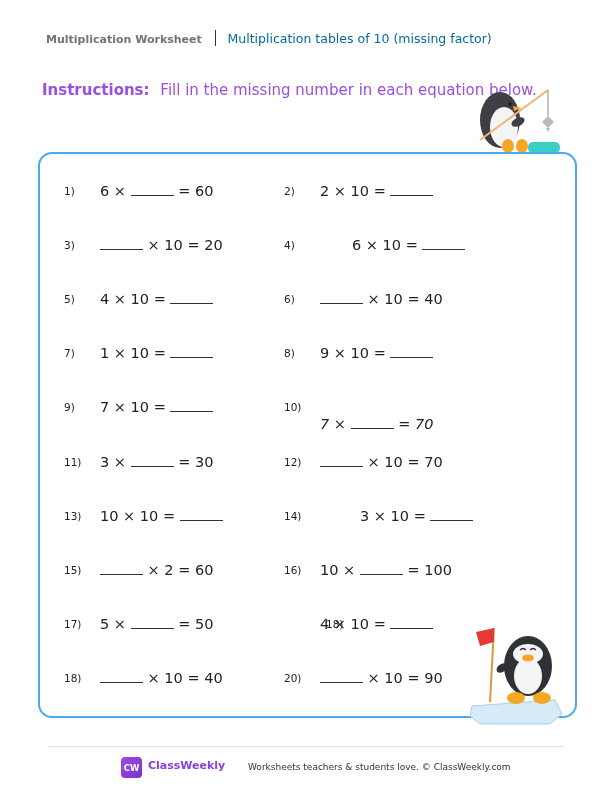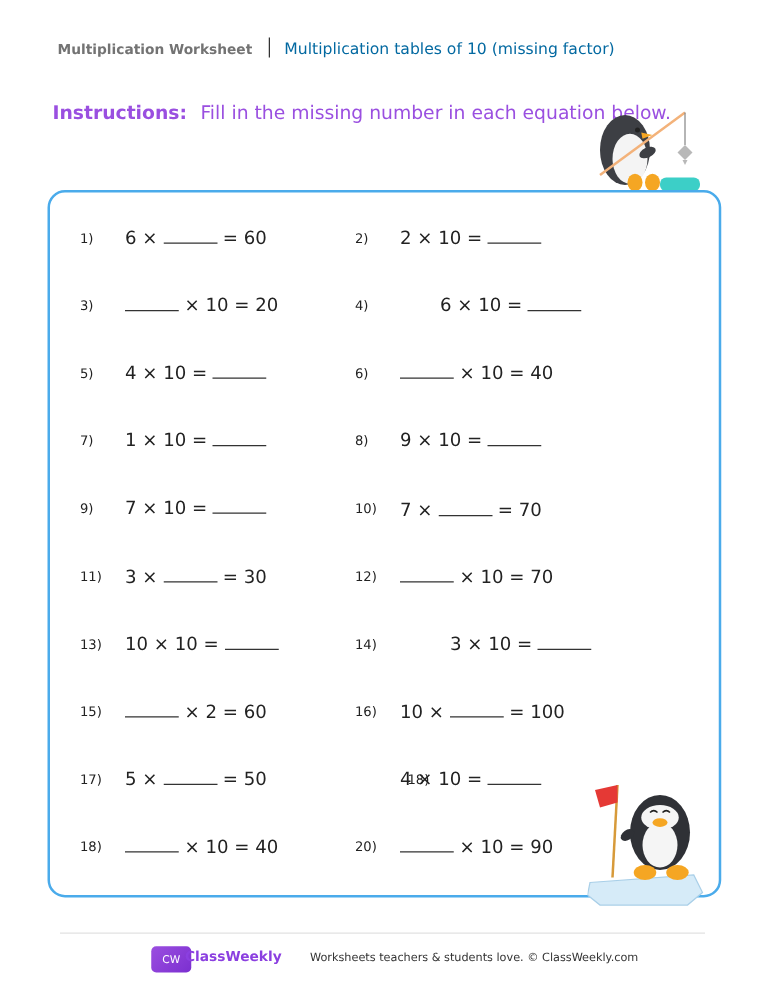--- a/index.html
+++ b/index.html
@@ -10,22 +10,22 @@
   .sep { display:inline-block; width:1.5px; height:16px; background:#333; margin:0 6px 0 8px; vertical-align:-3px; }
   .subtitle { font-size:12.5px; color:#0369a1; }
   .instr { position:absolute; left:42px; top:81px; font-size:15px; color:#9a4fe0; white-space:nowrap; }
   .instr b { font-weight:bold; margin-right:6px; }
   .box { position:absolute; left:38px; top:152px; width:539px; height:566px;
          border:2.5px solid #4aabeb; border-radius:14px; }
   .q { position:absolute; font-size:14.5px; color:#222; white-space:nowrap; }
   .num { position:absolute; font-size:10.5px; color:#222; }
   .blank { display:inline-block; width:43px; border-bottom:1.3px solid #333; height:12px; vertical-align:baseline; }
   .footer-line { position:absolute; left:48px; top:746px; width:516px; height:1px; background:#e2e2e2; }
-  .logo { position:absolute; left:121px; top:757px; width:32px; height:21px; border-radius:4px;
-          background:linear-gradient(135deg,#9b4ee0,#7b2fd0); color:#fff; font-weight:normal; font-size:8.5px;
+  .logo { position:absolute; left:121px; top:757px; width:21px; height:21px; border-radius:4px;
+          background:linear-gradient(135deg,#9b4ee0,#7b2fd0); color:#fff; font-weight:bold; font-size:8.5px;
           display:flex; align-items:center; justify-content:center; }
   .brand { position:absolute; left:148px; top:759px; font-size:11px; font-weight:bold; color:#8b3fe0; }
   .tag { position:absolute; left:248px; top:762px; font-size:9px; color:#333; white-space:nowrap; }
   .peng1 { position:absolute; left:470px; top:82px; }
   .peng2 { position:absolute; left:470px; top:618px; }
 </style>
 </head>
 <body>
 
 <div class="header">
@@ -69,21 +69,21 @@
     <div class="q" style="left: 100px; top: 291px;"><span>4 × 10 =</span> <span class="blank"></span><span></span></div>
     <div class="num" style="left: 284px; top: 293px;">6)</div>
     <div class="q" style="left: 320px; top: 291px;"><span></span><span class="blank"></span> <span>× 10 = 40</span></div>
     <div class="num" style="left: 64px; top: 347px;">7)</div>
     <div class="q" style="left: 100px; top: 345px;"><span>1 × 10 =</span> <span class="blank"></span><span></span></div>
     <div class="num" style="left: 284px; top: 347px;">8)</div>
     <div class="q" style="left: 320px; top: 345px;"><span>9 × 10 =</span> <span class="blank"></span><span></span></div>
     <div class="num" style="left: 64px; top: 401px;">9)</div>
     <div class="q" style="left: 100px; top: 399px;"><span>7 × 10 =</span> <span class="blank"></span><span></span></div>
     <div class="num" style="left: 284px; top: 401px;">10)</div>
-    <div class="q" style="left: 320px; top: 401px;"><span>7 ×</span> <span class="blank"></span> <span>= 70</span></div>
+    <div class="q" style="left: 320px; top: 416px; font-style: italic;"><span>7 ×</span> <span class="blank"></span> <span>= 70</span></div>
     <div class="num" style="left: 64px; top: 456px;">11)</div>
     <div class="q" style="left: 100px; top: 454px;"><span>3 ×</span> <span class="blank"></span> <span>= 30</span></div>
     <div class="num" style="left: 284px; top: 456px;">12)</div>
     <div class="q" style="left: 320px; top: 454px;"><span></span><span class="blank"></span> <span>× 10 = 70</span></div>
     <div class="num" style="left: 64px; top: 510px;">13)</div>
     <div class="q" style="left: 100px; top: 508px;"><span>10 × 10 =</span> <span class="blank"></span><span></span></div>
     <div class="num" style="left: 284px; top: 510px;">14)</div>
     <div class="q" style="left: 320px; top: 508px; margin-left: 40px;"><span>3 × 10 =</span> <span class="blank"></span><span></span></div>
     <div class="num" style="left: 64px; top: 564px;">15)</div>
     <div class="q" style="left: 100px; top: 562px;"><span></span><span class="blank"></span> <span>× 2 = 60</span></div>

